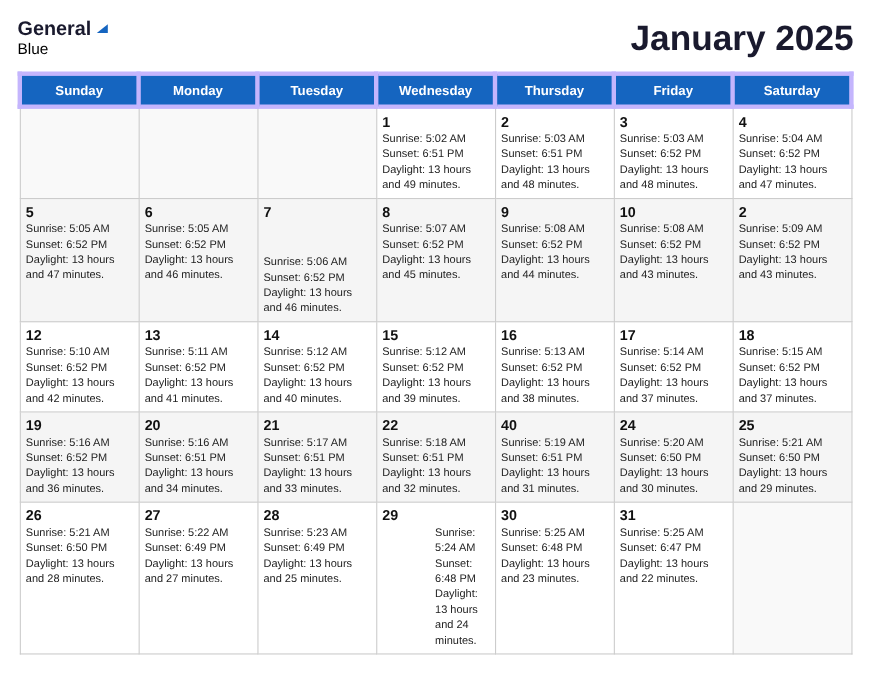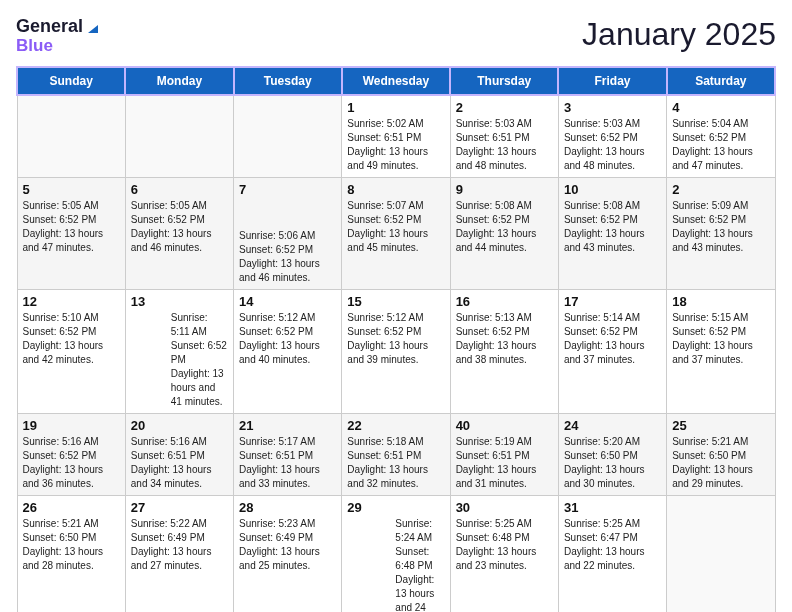--- a/index.html
+++ b/index.html
@@ -19,41 +19,41 @@
     .logo {
       display: flex;
       flex-direction: column;
       align-items: flex-start;
     }
     .title-block {
       text-align: right;
     }
     .calendar-title {
       font-size: 32px;
-      font-weight: normal;
+      font-weight: bold;
       color: #1a1a2e;
     }
     .calendar-subtitle {
       font-size: 14px;
       color: #444;
       margin-top: 2px;
     }
     .calendar-table {
       width: 100%;
       border-collapse: collapse;
       font-size: 10.5px;
     }
     .calendar-table th {
       background-color: #1565c0;
       color: #fff;
       text-align: center;
       padding: 6px 4px;
       font-size: 12px;
       font-weight: bold;
-      border: 2px solid #c4b5fd;
+      border: 4px solid #c4b5fd;
     }
     .calendar-table td {
       border: 1px solid #ccc;
       vertical-align: top;
       padding: 4px 5px;
       width: 108px;
       min-height: 80px;
       background: #fff;
     }
     .calendar-table tr:nth-child(even) td {
@@ -77,37 +77,37 @@
       display: flex;
       align-items: center;
       gap: 0;
     }
     .logo-text-block {
       display: flex;
       flex-direction: column;
     }
     .logo-line1 {
       display: flex;
-      align-items: center;
+      align-items: flex-start;
     }
   </style>
 </head>
 <body>
 
 <div class="header">
   <div class="logo">
     <div class="logo-row">
       <div class="logo-text-block">
         <div class="logo-line1">
           <span style="font-size:18px;font-weight:bold;color:#1a1a2e;">General</span>
           <svg width="16" height="16" viewBox="0 0 16 16" style="margin-left:1px;">
             <polygon points="4,14 14,6 14,14" fill="#1565c0"></polygon>
           </svg>
         </div>
-        <span style="font-size:17px;font-weight:bold;color:#8b5cf6;line-height:1;">Blue</span>
+        <span style="font-size:14px;font-weight:normal;color:#000000;line-height:1;">Blue</span>
       </div>
     </div>
   </div>
   <div class="title-block">
     <div class="calendar-title">January 2025</div>
   </div>
 </div>
 
 <table class="calendar-table">
   <thead>
@@ -197,21 +197,21 @@
       </tr>
       <tr>
         <td>
           <div class="day-number">12</div>
           <div class="day-info" style="white-space: pre-line;">Sunrise: 5:10 AM
 Sunset: 6:52 PM
 Daylight: 13 hours and 42 minutes.</div>
         </td>
         <td>
           <div class="day-number">13</div>
-          <div class="day-info" style="white-space: pre-line; margin-left: 40px;">Sunrise: 5:11 AM
+          <div class="day-info" style="white-space: pre-line;">Sunrise: 5:11 AM
 Sunset: 6:52 PM
 Daylight: 13 hours and 41 minutes.</div>
         </td>
         <td>
           <div class="day-number">14</div>
           <div class="day-info" style="white-space: pre-line;">Sunrise: 5:12 AM
 Sunset: 6:52 PM
 Daylight: 13 hours and 40 minutes.</div>
         </td>
         <td>

